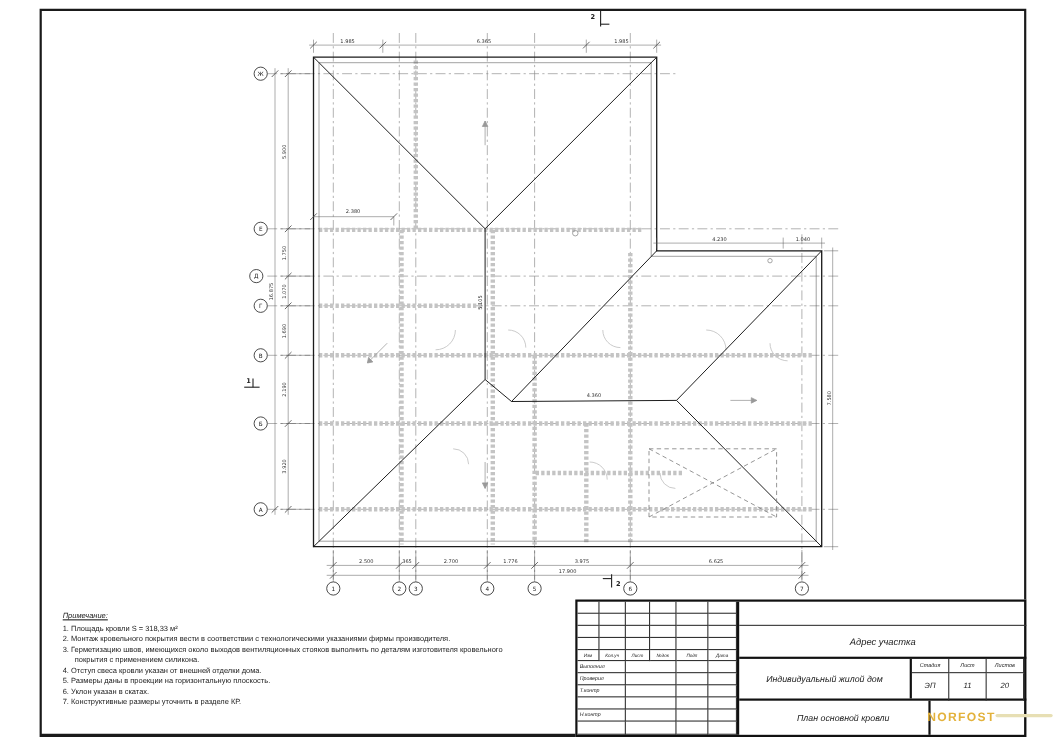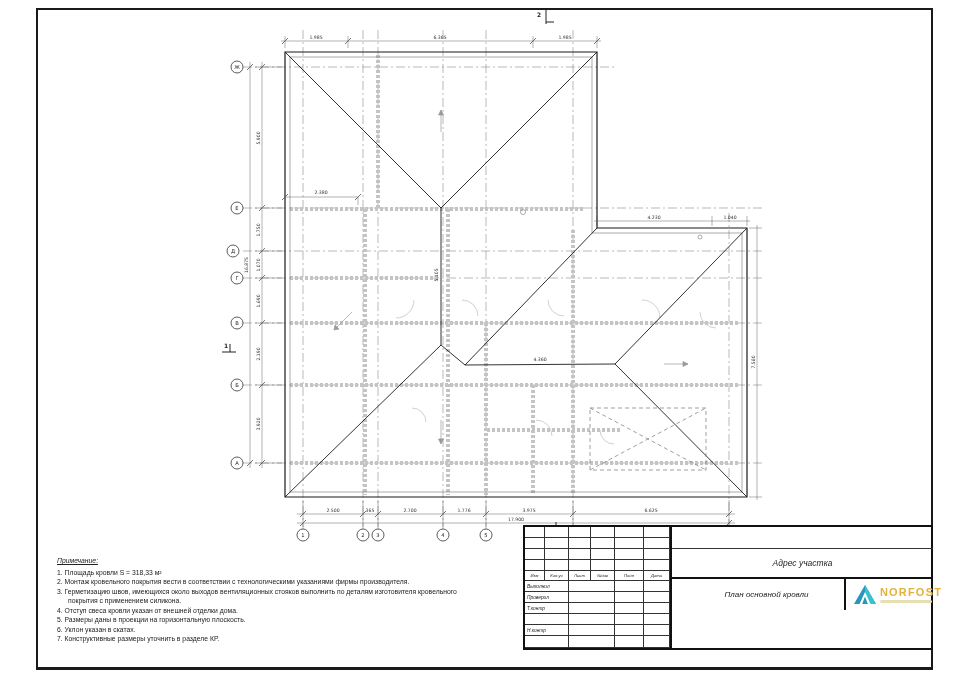--- a/index.html
+++ b/index.html
@@ -12,21 +12,21 @@
   .dimtxt{font-size:4.6px;fill:#333;}
   .axistxt{font-size:5.2px;fill:#222;}
   .marktxt{font-size:6px;fill:#222;font-weight:bold;}
 
   
   .notes{position:absolute;left:57px;top:556px;width:412px;font-size:6.8px;line-height:1.4;color:#222;}
   .notes-title{text-decoration:underline;font-style:italic;margin-bottom:2px;}
   .note-item{padding-left:11px;text-indent:-11px;}
 
   
-  .tb{position:absolute;left:523px;top:525px;width:410px;height:125px;box-sizing:border-box;
+  .tb{position:absolute;left:523px;top:545px;width:410px;height:125px;box-sizing:border-box;
       border:2px solid #111;background:#fff;font-style:italic;}
   .tb *{box-sizing:border-box;}
   .tb-left{position:absolute;left:0;top:0;width:147px;height:100%;border-right:2px solid #111;}
   .rev-grid{display:grid;grid-template-columns:20px 24px 22px 24px 29px 26px;grid-auto-rows:11px;width:100%;}
   .rev-grid .cell{border-right:1px solid #333;border-bottom:1px solid #333;}
   .rev-head{display:grid;grid-template-columns:20px 24px 22px 24px 29px 26px;grid-auto-rows:10px;}
   .rev-head .cell{border-right:1px solid #333;border-bottom:1px solid #333;font-size:4.2px;
                   text-align:center;line-height:9px;overflow:hidden;}
   .sign-grid{display:grid;grid-template-columns:44px 46px 29px 26px;grid-auto-rows:11.1px;}
   .sign-grid .cell{border-right:1px solid #333;border-bottom:1px solid #333;font-size:4.8px;
@@ -40,21 +40,21 @@
   .tb-name{position:absolute;left:0;top:0;width:157px;height:100%;border-right:2px solid #111;
            display:flex;align-items:center;justify-content:center;font-size:8px;text-align:center;}
   .stage-wrap{position:absolute;left:157px;top:0;width:102px;height:100%;}
   .stage-head{display:grid;grid-template-columns:34px 34px 34px;grid-auto-rows:13px;}
   .stage-head .cell{border-right:1px solid #333;border-bottom:1px solid #333;font-size:5px;
                     text-align:center;line-height:12px;}
   .stage-vals{display:grid;grid-template-columns:34px 34px 34px;grid-auto-rows:25px;}
   .stage-vals .cell{border-right:1px solid #333;font-size:7px;text-align:center;line-height:24px;}
   .logo-cell{position:absolute;left:157px;top:0;width:104px;height:100%;display:flex;
              align-items:center;justify-content:center;gap:4px;font-style:normal;}
-  .logo-col{display:flex;flex-direction:column;align-items:flex-start;}
+  .logo-col{display:flex;flex-direction:row;align-items:flex-start;}
   .logo-text{font-size:11px;font-weight:bold;letter-spacing:1.2px;color:#E3B23C;line-height:1;}
   .logo-tagline{width:52px;height:3px;background:#e7dfb4;border-radius:2px;margin-top:2px;}
 </style>
 </head>
 <body>
 
 <div class="sheet">
   <div class="frame"></div>
 
   <svg width="960" height="680" viewBox="0 0 960 680" style="position:absolute;left:0;top:0;">
@@ -361,20 +361,35 @@
           <div class="cell"></div>
         <div class="cell"></div>
           <div class="cell"></div>
           <div class="cell"></div>
           <div class="cell"></div>
       </div>
     </div>
     <div class="tb-right">
       <div class="tb-r1"></div>
       <div class="tb-r2">Адрес участка</div>
+      <div class="tb-r3">
+        <div class="tb-name">Индивидуальный жилой дом</div>
+        <div class="stage-wrap">
+          <div class="stage-head">
+            <div class="cell">Стадия</div>
+            <div class="cell">Лист</div>
+            <div class="cell">Листов</div>
+          </div>
+          <div class="stage-vals">
+            <div class="cell">ЭП</div>
+            <div class="cell">11</div>
+            <div class="cell">20</div>
+          </div>
+        </div>
+      </div>
       <div class="tb-r4">
         <div class="tb-name">План основной кровли</div>
         <div class="logo-cell">
           <svg width="22" height="19" viewBox="0 0 22 19">
             <polygon points="11,0 22,19 0,19" fill="#2596BE"></polygon>
             <polygon points="11,0 22,19 11,19" fill="#36C3CE"></polygon>
             <polygon points="11,7 16.5,19 5.5,19" fill="#ffffff"></polygon>
             <polygon points="11,11.5 13.8,19 8.2,19" fill="#2596BE"></polygon>
           </svg>
           <div class="logo-col">

